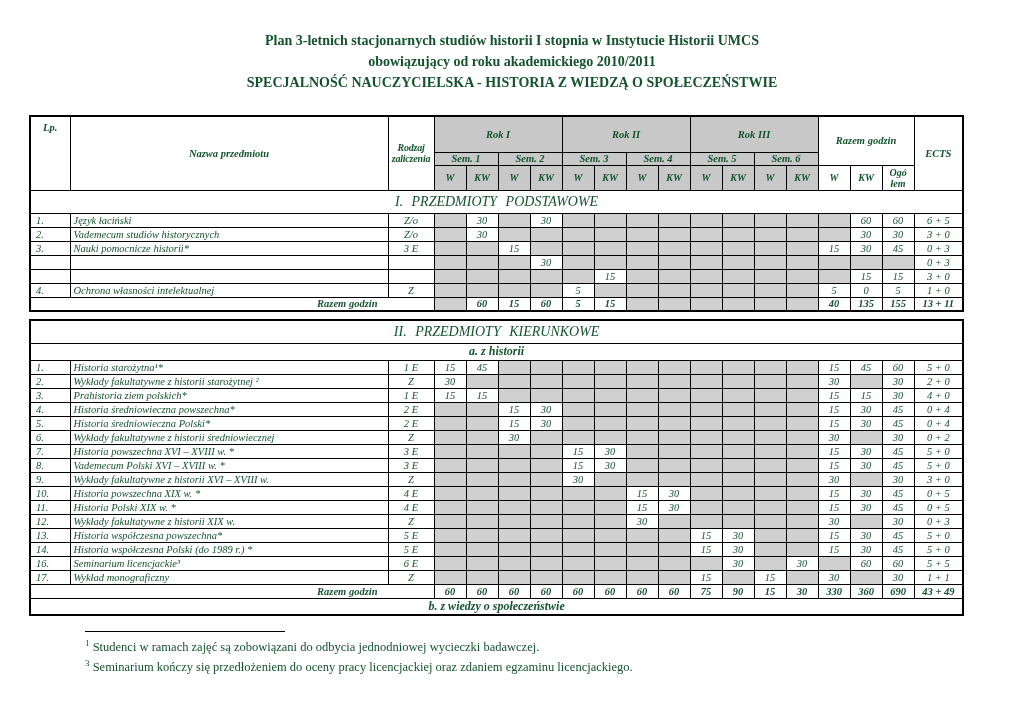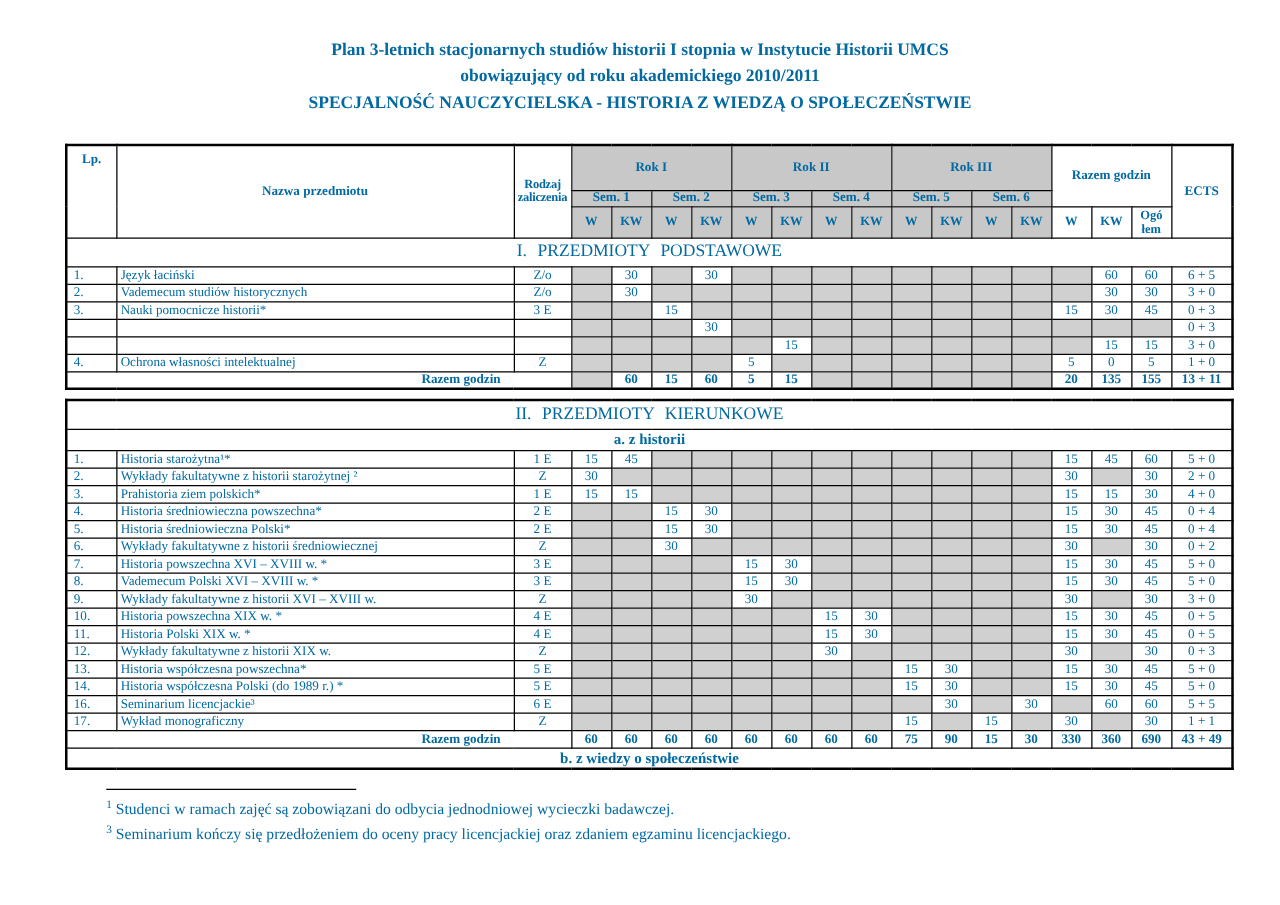--- a/index.html
+++ b/index.html
@@ -1,26 +1,26 @@
 <!DOCTYPE html>
 <html style="--gray-h: #c8c8c8; --gray-c: #d0d0d0;"><head>
 <meta charset="utf-8">
 <style>
   * { box-sizing: border-box; }
   html,body { margin:0; padding:0; background:#ffffff; }
   .page {
     width:1024px; height:724px; overflow:hidden; position:relative;
-    background:#fff; color:#0369a1;
+    background:#fff; color:#14532d;
     font-family:"Liberation Serif","DejaVu Serif",serif;
   }
   .doc-title { padding-top:30px; text-align:center; font-weight:bold; font-size:14px; line-height:1.5; }
 
   table.plan {
     border-collapse:collapse; table-layout:fixed; width:933px;
-    margin-left:52px; border:2px solid #000; font-size:10.5px;
+    margin-left:29px; border:2px solid #000; font-size:10.5px;font-style:italic;
   }
   #table-basic { margin-top:22px; }
   table.t2 { margin-top:7px; }
   .plan th, .plan td { border:1px solid #000; padding:0 2px; overflow:hidden; white-space:nowrap; vertical-align:middle; }
   .plan th { font-weight:bold; font-size:10.5px; text-align:center; }
   tr.h1 { height:36px; }
   tr.h2 th { height:13px; }
   tr.h3 th { height:25px; font-size:10px; line-height:1.1; }
   th.vtop { vertical-align:top; padding-top:5px; }
   th.small { font-size:10px; letter-spacing:-0.2px; white-space:normal; line-height:1.15; }
@@ -254,21 +254,21 @@
           <td class="ctr">15</td>
           <td class="ctr">60</td>
           <td class="ctr">5</td>
           <td class="ctr">15</td>
           <td class="ctr empty"></td>
           <td class="ctr empty"></td>
           <td class="ctr empty"></td>
           <td class="ctr empty"></td>
           <td class="ctr empty"></td>
           <td class="ctr empty"></td>
-          <td class="ctr">20</td>
+          <td class="ctr">40</td>
           <td class="ctr">135</td>
           <td class="ctr">155</td>
           <td class="ctr">13 + 11</td>
         </tr>
       </tbody>
   </table>
 
   <table class="plan t2" id="table-major">
     <colgroup>
       <col class="c-lp">

